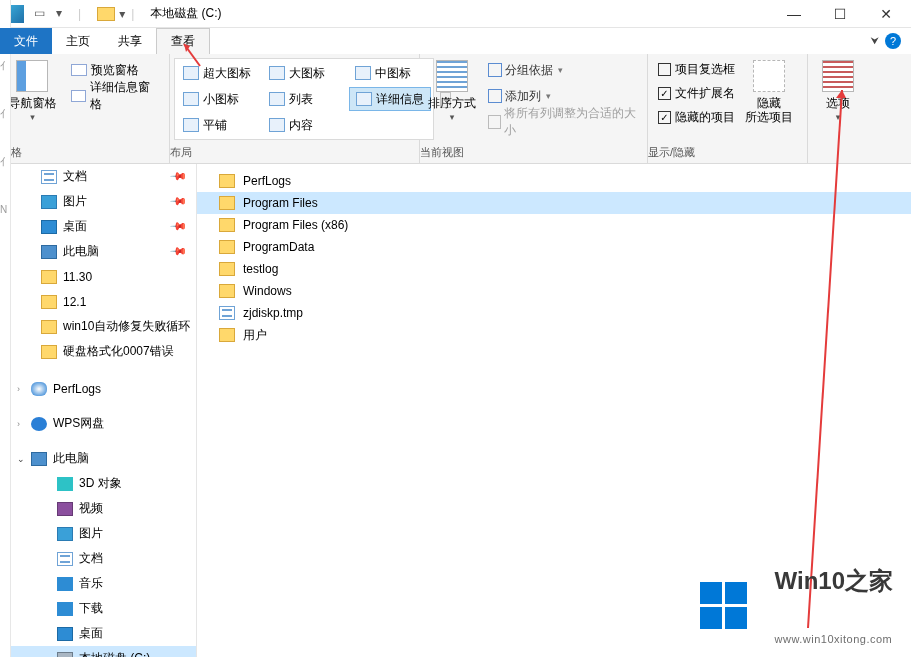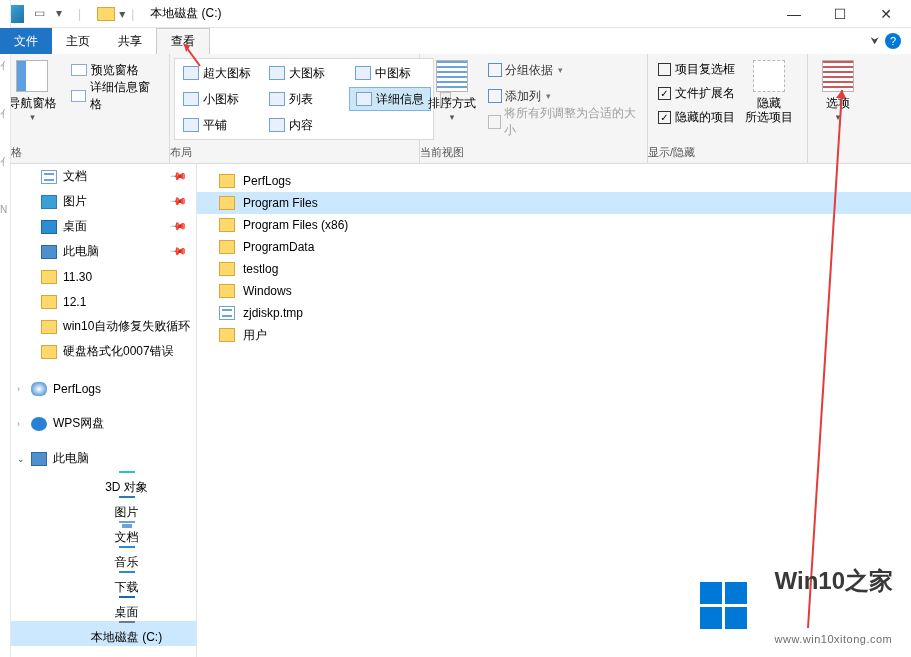--- a/index.html
+++ b/index.html
@@ -46,21 +46,21 @@
 .menu-item .mi{width:14px;height:14px;border:1px solid #5b8cd1;}
 .menu-item.disabled{color:#a0a0a0;}
 .menu-item .drop{font-size:9px;color:#777;margin-left:2px;}
 
 .chk-item{display:flex;align-items:center;gap:4px;height:22px;padding:0 4px;}
 .chk-item .box{width:13px;height:13px;border:1px solid #333;display:flex;align-items:center;justify-content:center;font-size:10px;}
 
 .content { position:absolute; top:164px; bottom:0; left:11px; right:0; display:flex; }
 .nav { width:186px; border-right:1px solid #e5e5e5; overflow:hidden; }
 .nav-item{display:flex;align-items:center;gap:6px;height:25px;padding-left:30px;position:relative;}
-.nav-item.l2{padding-left:46px;flex-direction:column;}
+.nav-item.l2{padding-left:46px;}
 .nav-item .ic{width:16px;height:14px;}
 .nav-item .pin{position:absolute;right:10px;color:#6a6a6a;font-size:11px;transform:rotate(45deg);}
 .nav-item.selected{background:#cce8ff;}
 .ic-folder{background:#ffd86b;border:1px solid #d9a83a;}
 .ic-doc{background:#fff;border:1px solid #6fa3d6;position:relative;}
 .ic-doc::after{content:"";position:absolute;inset:2px;border-top:2px solid #6fa3d6;border-bottom:2px solid #6fa3d6;}
 .ic-img{background:#3aa0d8;border:1px solid #2a7bb3;}
 .ic-desk{background:#2d8cd4;border:1px solid #1c6aa5;}
 .ic-pc{background:#4d90cd;border:1px solid #2d6aa0;}
 .ic-cloud{background:radial-gradient(#fff,#1d78d1);border-radius:6px;}
@@ -307,20 +307,24 @@
     <div class="nav-item" style="padding-left:20px;">
         <span style="color:#444;font-size:9px;position:absolute;left:6px;">⌄</span>
         <div class="ic ic-pc"></div>
         <span>此电脑</span>
       </div>
     <div class="nav-item l2">
         <div class="ic ic-3d"></div>
         <span>3D 对象</span>
       </div>
     <div class="nav-item l2">
+        <div class="ic ic-vid"></div>
+        <span>视频</span>
+      </div>
+    <div class="nav-item l2">
         <div class="ic ic-img"></div>
         <span>图片</span>
       </div>
     <div class="nav-item l2">
         <div class="ic ic-doc"></div>
         <span>文档</span>
       </div>
     <div class="nav-item l2">
         <div class="ic ic-music"></div>
         <span>音乐</span>

